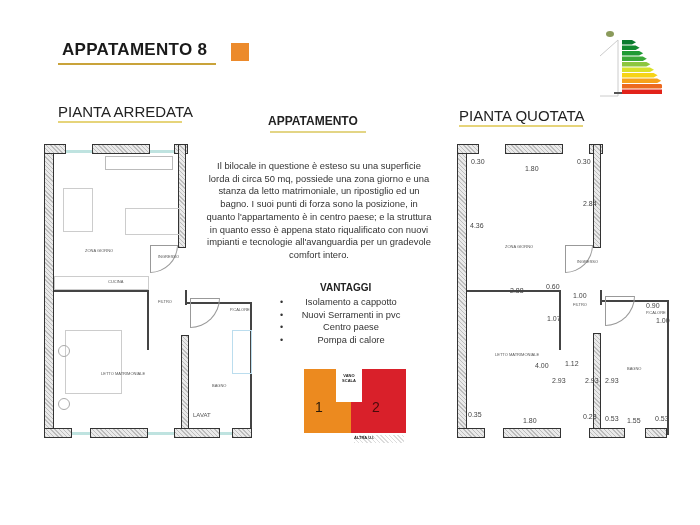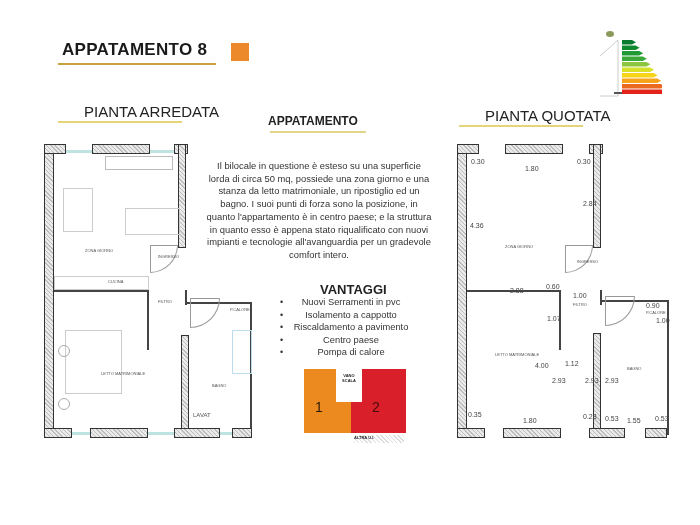--- a/index.html
+++ b/index.html
@@ -1,26 +1,26 @@
 <!DOCTYPE html>
 <html><head>
 <meta charset="utf-8">
 <style>
   html,body{margin:0;padding:0;}
   body{width:700px;height:525px;background:#fff;position:relative;overflow:hidden;font-family:"Liberation Sans",sans-serif;color:#222;}
   .abs{position:absolute;}
   .title{left:62px;top:40px;font-weight:bold;font-size:17px;letter-spacing:0.3px;color:#1a1a1a;}
   .title-ul{left:58px;top:63px;width:158px;height:2px;background:#c9a33a;}
   .title-sq{left:231px;top:43px;width:18px;height:18px;background:#ec8a2b;}
-  .sec{font-size:15px;color:#222;margin-left:26px;}
+  .sec{font-size:15px;color:#222;}
   .sec-ul{height:2px;background:#e6d47a;}
   .desc-h{left:268px;top:114px;font-weight:bold;font-size:12px;}
   .desc-ul{left:270px;top:131px;width:96px;height:2px;background:#e3d585;}
   .desc{left:206px;top:160px;width:226px;text-align:center;font-size:9.4px;line-height:12.7px;color:#333;}
-  .vant-h{left:320px;top:282px;font-weight:bold;font-size:13px;}
+  .vant-h{left:320px;top:282px;font-weight:bold;font-size:10px;}
   .vant{left:280px;top:296px;width:130px;font-size:9.3px;line-height:12.6px;color:#333;}
   .vant li{list-style:none;position:relative;text-align:center;padding-left:12px;}
   .vant li::before{content:"•";position:absolute;left:0;top:0;font-size:9px;}
   .wall{background:repeating-linear-gradient(45deg,#bdbdbd 0 1px,#eaeaea 1px 3px);border:1px solid #333;box-sizing:border-box;}
   .thin{background:#444;}
   .lbl{font-size:4px;color:#555;line-height:5px;}
   .dim{font-size:7px;color:#444;}
   .lbl2{font-size:5px;color:#555;}
   .win{background:#bfe3e0;}
   .door{border:1px solid #999;border-radius:0 0 100% 0;box-sizing:border-box;}
@@ -98,23 +98,22 @@
   <div class="abs lbl" style="left:172px;top:243px;">BAGNO</div>
   <div class="abs lbl2" style="left:153px;top:272px;font-size:6px;">LAVAT</div>
 </div>
 
 <div class="abs desc-h">APPATAMENTO</div>
 <div class="abs desc-ul"></div>
 <div class="abs desc">Il bilocale in questione è esteso su una superficie lorda di circa 50 mq, possiede una zona giorno e una stanza da letto matrimoniale, un ripostiglio ed un bagno. I suoi punti di forza sono la posizione, in quanto l'appartamento è in centro paese; e la struttura in quanto esso è appena stato riqualificato con nuovi impianti e tecnologie all'avanguardia per un gradevole comfort intero.</div>
 
 <div class="abs vant-h">VANTAGGI</div>
 <ul class="abs vant" style="margin:0;padding:0;">
+  <li>Isolamento a cappotto</li>
   <li>Nuovi Serramenti in pvc</li>
-  <li>Isolamento a cappotto</li>
-  <li>Riscaldamento a pavimento</li>
   <li>Centro paese</li>
   <li>Pompa di calore</li>
 </ul>
 
 <div class="abs" style="left:304px;top:369px;width:104px;height:76px;">
   <div class="abs" style="left:0;top:0;width:47px;height:64px;background:#ec8a1f;"></div>
   <div class="abs" style="left:47px;top:0;width:55px;height:64px;background:#d9202a;"></div>
   <div class="abs" style="left:32px;top:0;width:26px;height:33px;background:#fff;"></div>
   <div class="abs" style="left:32px;top:4px;width:26px;text-align:center;font-size:4px;font-weight:bold;">VANO SCALA</div>
   <div class="abs" style="left:11px;top:30px;font-size:14px;color:#2a1a0a;">1</div>

